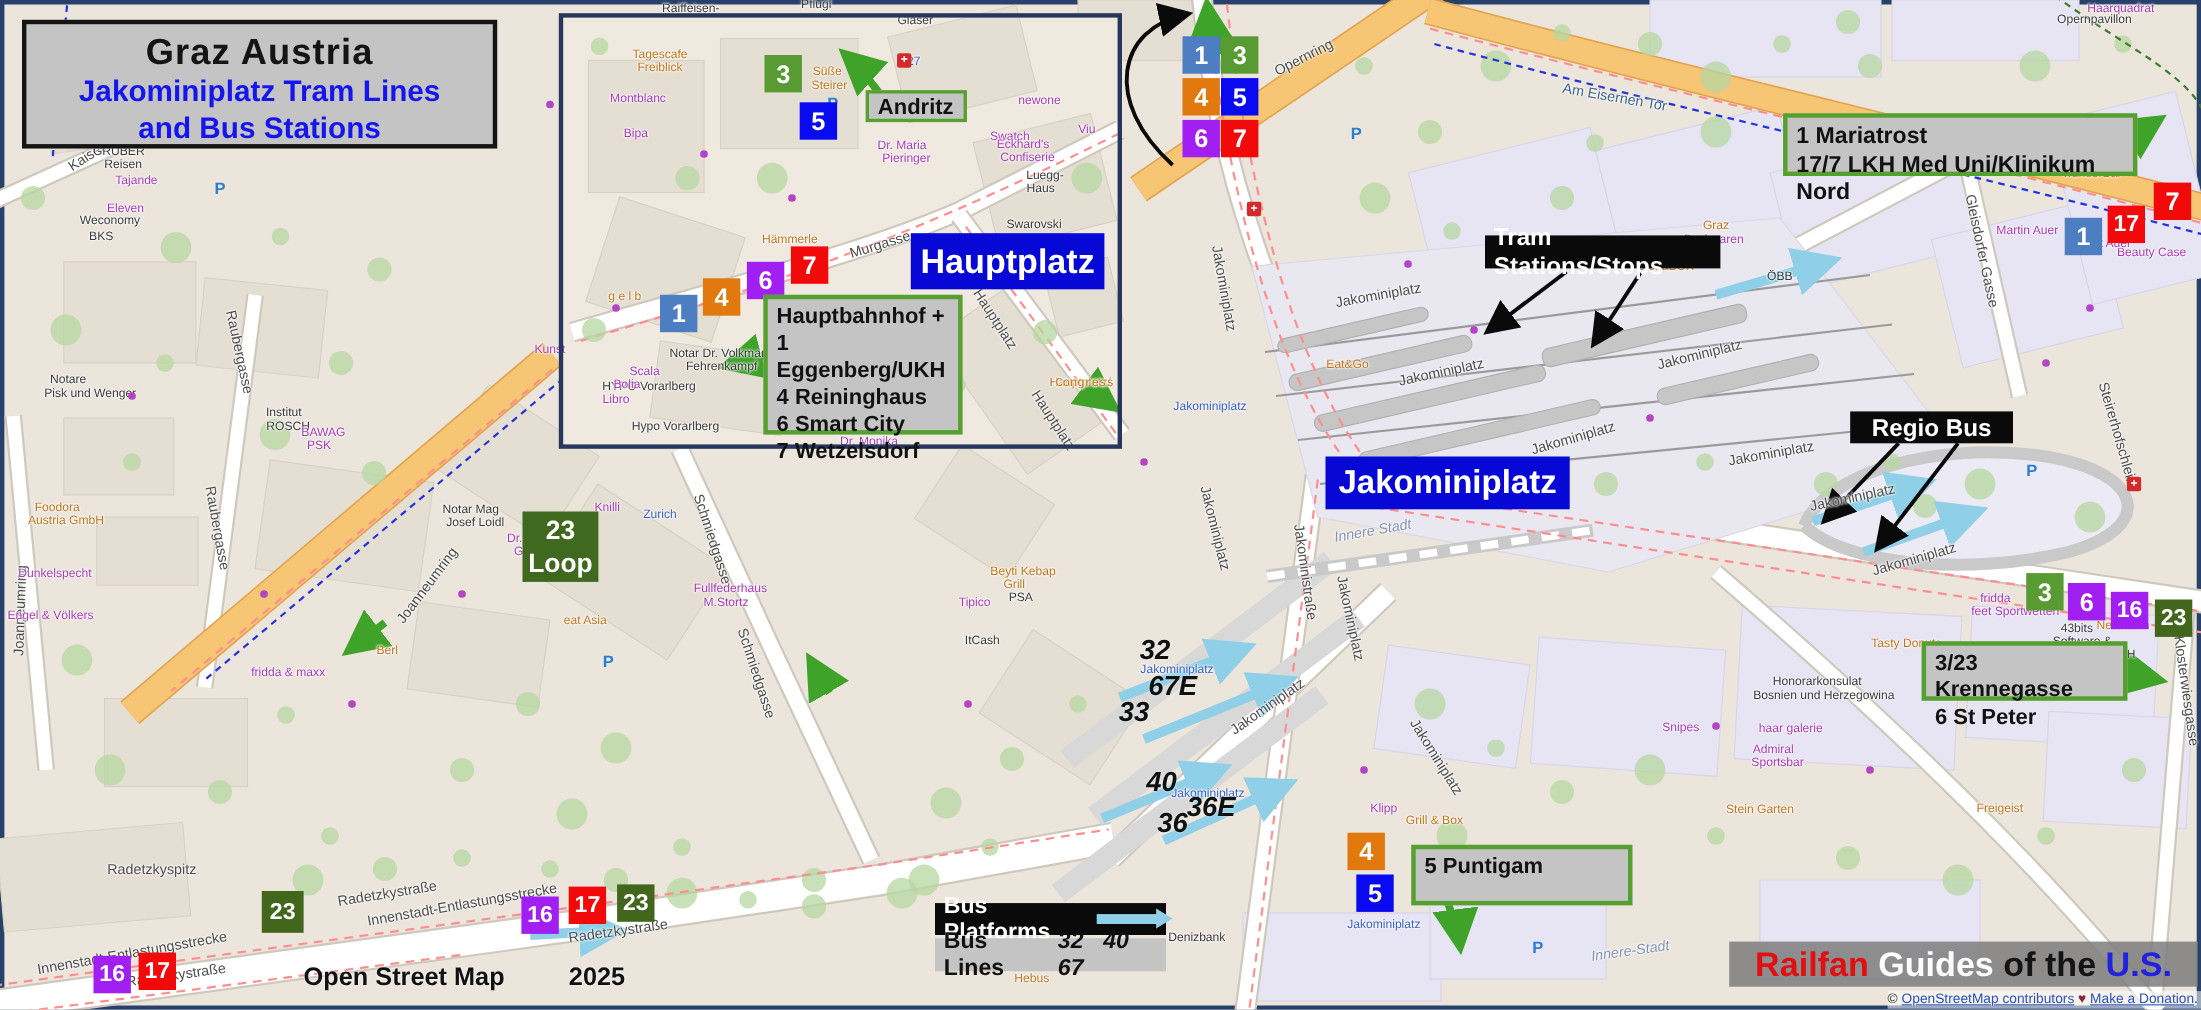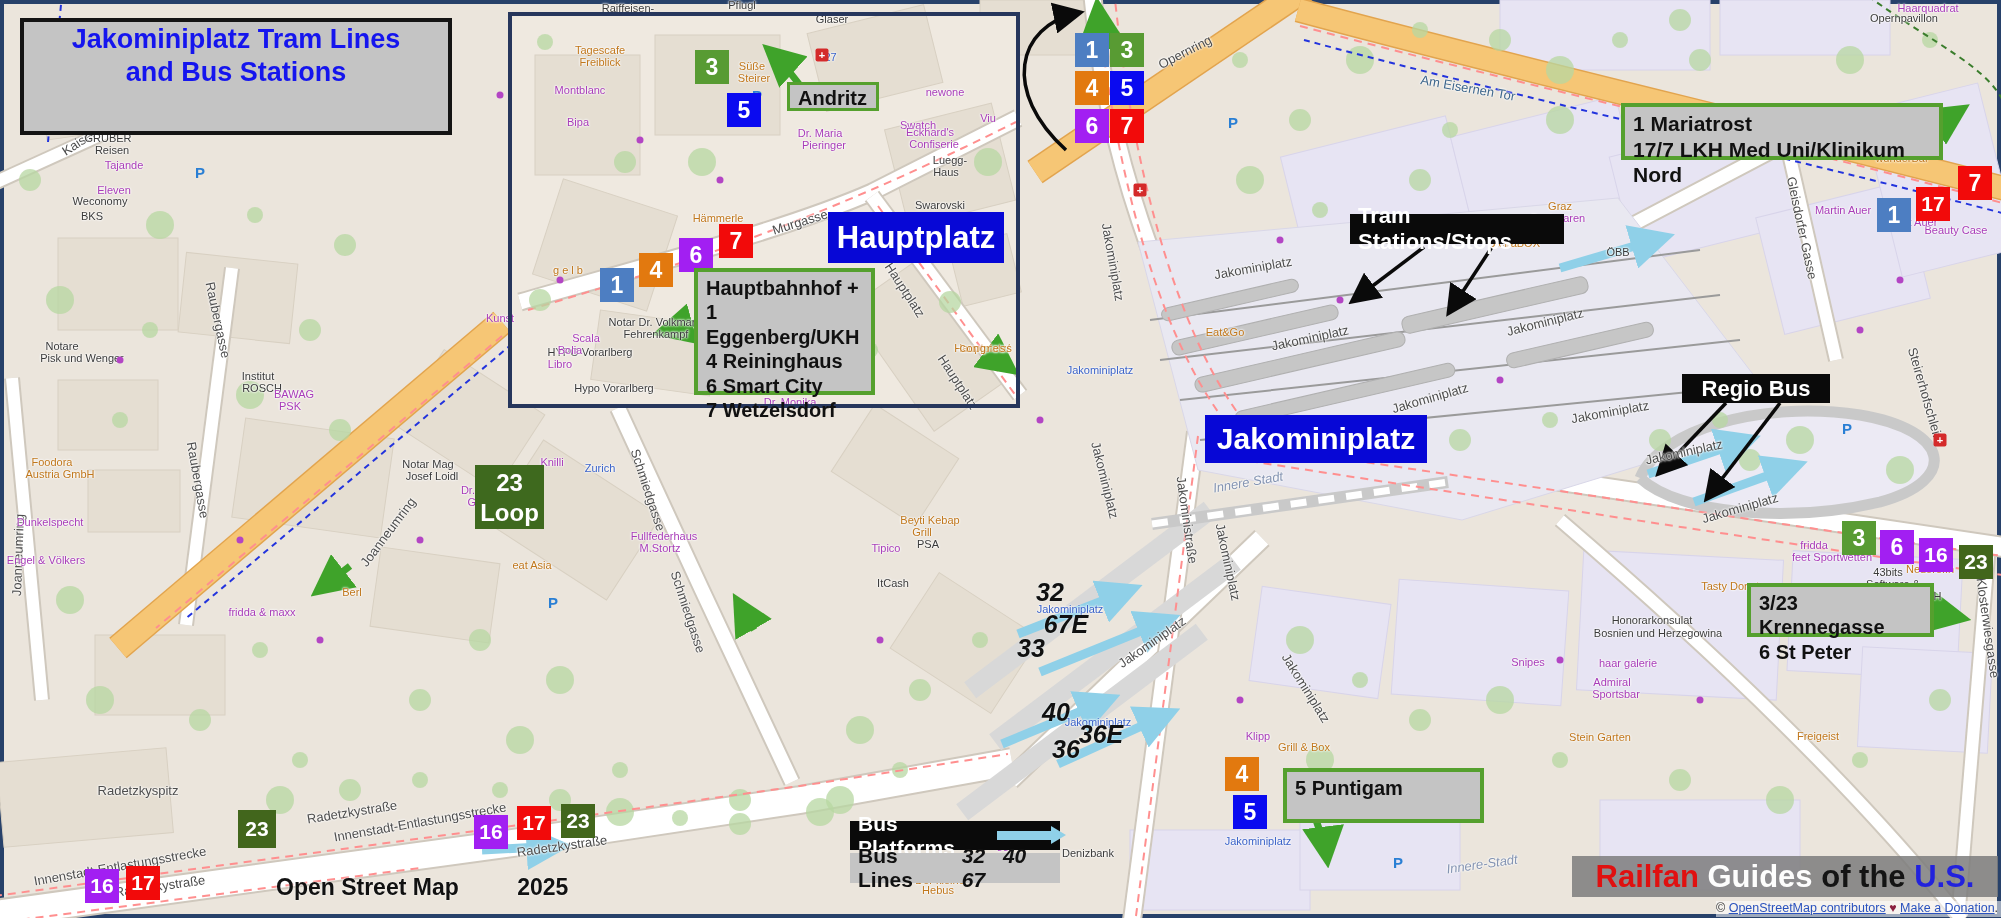--- a/index.html
+++ b/index.html
@@ -528,20 +528,21 @@
       <div class="badge" style="left: 474px; top: 815px; width: 34px; height: 34px; background: rgb(162, 31, 242); font-size: 21px;">16</div>
       <div class="badge" style="left: 517px; top: 806px; width: 34px; height: 34px; background: rgb(242, 10, 10); font-size: 21px;">17</div>
       <div class="badge" style="left: 561px; top: 804px; width: 34px; height: 34px; background: rgb(66, 102, 28); font-size: 21px;">23</div>
       <div class="badge" style="left: 85px; top: 869px; width: 34px; height: 34px; background: rgb(162, 31, 242); font-size: 21px;">16</div>
       <div class="badge" style="left: 126px; top: 866px; width: 34px; height: 34px; background: rgb(242, 10, 10); font-size: 21px;">17</div>
     </div>
 
   <div id="inset-frame"></div>
 
   <div id="title-box">
+    <div class="t1">Graz  Austria</div>
     <div class="t2">Jakominiplatz Tram Lines</div>
     <div class="t2">and Bus Stations</div>
   </div>
 
   <div class="graybox" style="left:787px;top:82px;width:92px;height:29px;border-width:3px;font-size:20px;padding:1px 8px;">Andritz</div>
 
   <div class="bluebox" style="left:828px;top:212px;width:176px;height:51px;font-size:31px;">Hauptplatz</div>
 
   <div class="graybox" style="left:694px;top:268px;width:181px;height:127px;font-size:20px;">
     <div>Hauptbahnhof +</div>

